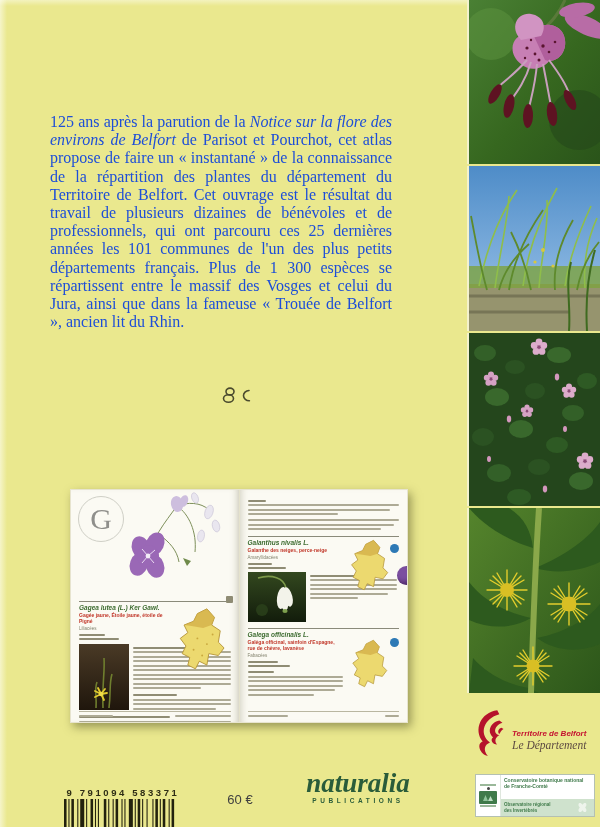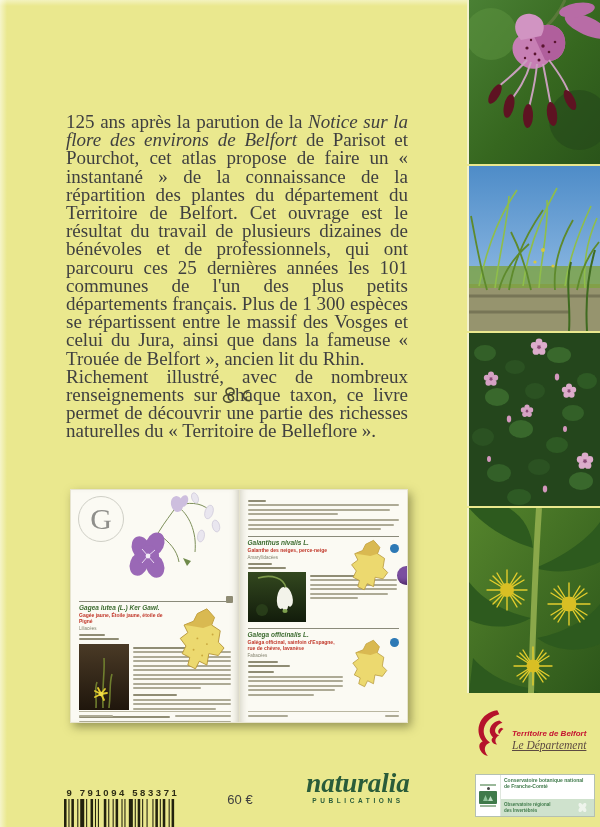--- a/index.html
+++ b/index.html
@@ -2,22 +2,22 @@
 <html><head>
 <meta charset="utf-8">
 <style>
   html,body{margin:0;padding:0;background:#cfcfc4;}
   .cover{position:relative;width:600px;height:827px;background:#eae88e;overflow:hidden;
          font-family:"Liberation Serif",serif;}
   .cover::before{content:"";position:absolute;inset:0;pointer-events:none;
     background:linear-gradient(90deg,rgba(255,255,248,.55),rgba(255,255,248,0) 7px),
                linear-gradient(180deg,rgba(255,255,248,.45),rgba(255,255,248,0) 6px);}
   
-  .blurb{position:absolute;left:66px;top:113px;width:342px;font-size:19px;line-height:18.2px;
-         text-align:justify;color:#404040;}
+  .blurb{position:absolute;left:50px;top:113px;width:342px;font-size:16px;line-height:18.2px;
+         text-align:justify;color:#1d4ed8;}
   .blurb p{margin:0;}
   
   .ornament{position:absolute;left:207px;top:381px;width:62px;height:30px;display:flex;justify-content:center;}
   
   .stats{position:absolute;left:97px;top:433px;width:282px;text-align:center;color:#3b3b22;}
   .stats .rule{border:0;border-top:1px solid #565639;margin:0;}
   .stats .line{font-size:12.8px;padding:5px 0 6px;white-space:nowrap;}
   
   .preview{position:absolute;left:70px;top:489px;width:336px;height:232px;background:#fbfaf3;
            box-shadow:3px 4px 9px rgba(70,70,30,.5);display:flex;overflow:hidden;border:1px solid #e7e4cf;}
@@ -51,38 +51,37 @@
   .nat-name{font:italic 600 27px "Liberation Serif",serif;line-height:26px;}
   .nat-sub{font:bold 6.5px "Liberation Sans",sans-serif;letter-spacing:3.6px;margin-top:1px;}
   
   .photos{position:absolute;left:467px;top:0;width:133px;height:827px;}
   .photo{position:absolute;left:0;width:133px;overflow:hidden;border-left:2px solid #f4f2cd;}
   .photo svg{display:block;}
   
   .belfort{position:absolute;left:472px;top:703px;width:126px;height:58px;display:flex;align-items:center;gap:2px;}
   .belfort-text{line-height:10px;margin-top:16px;}
   .belfort-l1{font:italic bold 8px "Liberation Sans",sans-serif;color:#c41230;white-space:nowrap;}
-  .belfort-l2{font:italic 11.5px "Liberation Serif",serif;color:#5c4a42;white-space:nowrap;margin-top:1px;text-decoration:underline;}
+  .belfort-l2{font:italic 11.5px "Liberation Serif",serif;color:#5c4a42;white-space:nowrap;margin-top:1px;}
   .cbnfc{position:absolute;left:475px;top:774px;width:118px;height:41px;background:#fff;
          border:1px solid #b4c0b2;display:flex;}
   .cbnfc-emblem{width:24px;display:flex;flex-direction:column;align-items:center;justify-content:center;gap:1px;
                 border-right:1px solid #dfe7de;}
   .cbnfc-right{flex:1;display:flex;flex-direction:column;}
   .cbnfc-top{flex:1;padding:2px 3px;font:bold 5px "Liberation Sans",sans-serif;color:#3f7a4a;line-height:6px;}
   .cbnfc-band{height:17px;background:#cfe2cd;display:flex;align-items:center;justify-content:space-between;
               padding:0 3px;font:bold 4.5px "Liberation Sans",sans-serif;color:#3f7a4a;line-height:5.5px;}
 </style>
 </head>
 <body>
 
 <div class="cover">
 
   <div class="blurb">
     <p><span>125 ans après la parution de la </span><i>Notice sur la flore des environs de Belfort</i><span> de Parisot et Pourchot, cet atlas propose de faire un « instantané » de la connaissance de la répartition des plantes du département du Territoire de Belfort. Cet ouvrage est le résultat du travail de plusieurs dizaines de bénévoles et de professionnels, qui ont parcouru ces 25 dernières années les 101 communes de l'un des plus petits départements français. Plus de 1 300 espèces se répartissent entre le massif des Vosges et celui du Jura, ainsi que dans la fameuse « Trouée de Belfort », ancien lit du Rhin.</span></p>
-    <p>Richement illustré, avec de nombreux renseignements sur chaque taxon, ce livre permet de découvrir une partie des richesses naturelles du « Territoire de Belleflore ».</p>
   </div>
 
   <div class="ornament">
     <svg width="44" height="28" viewBox="0 0 44 28">
       <g fill="none" stroke="#4a4a2e" stroke-width="1.6" stroke-linecap="round">
         <ellipse cx="14" cy="10.5" rx="4" ry="3.4"></ellipse>
         <ellipse cx="12.5" cy="17.5" rx="5" ry="3.8"></ellipse>
         <path d="M33 9.5 a5.6 5 0 1 0 0.4 10.2"></path>
       </g>
     </svg>

